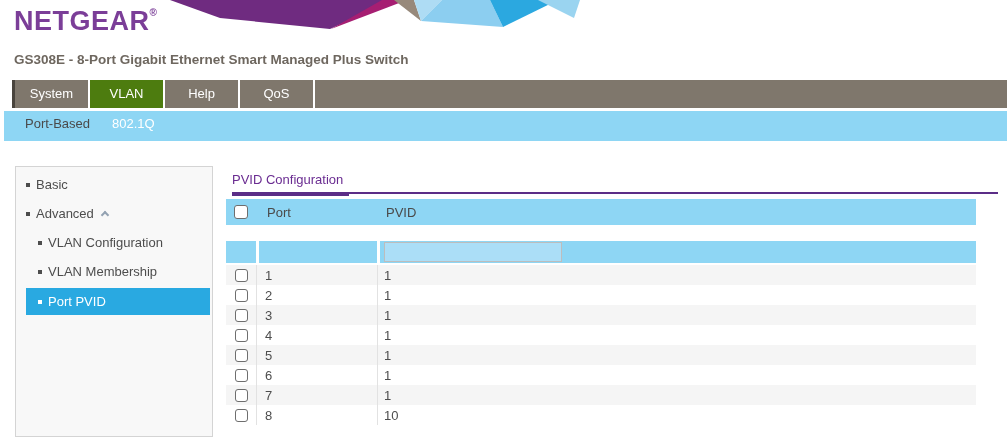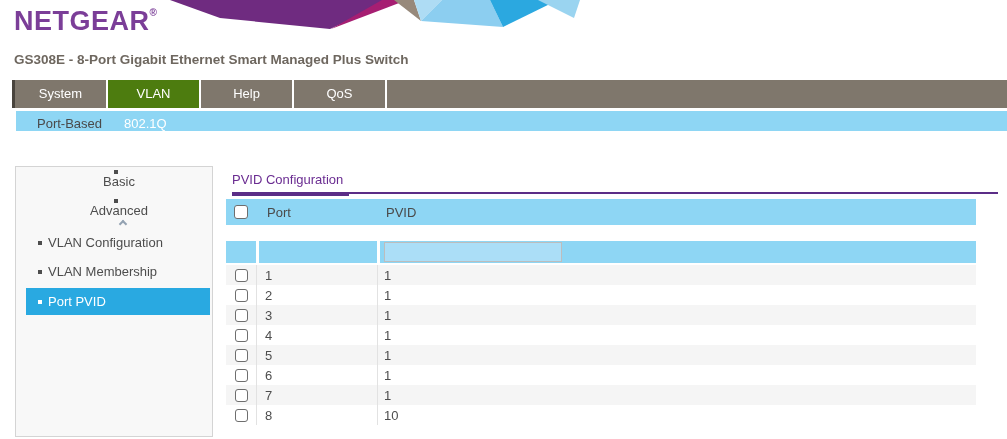--- a/index.html
+++ b/index.html
@@ -21,45 +21,45 @@
     font-size:13.5px; font-weight:bold; color:#6E675F;
   }
 
   
   .nav {
     position:absolute; left:12px; right:0; top:80px; height:28px;
     background:#7F776C; display:flex;
   }
   .nav-edge { width:3px; height:28px; background:#49443D; }
   .nav-tab {
-    width:93px; height:28px; border-right:2px solid #fff;
+    width:75px; height:28px; border-right:2px solid #fff;
     color:#fff; font-size:13px; line-height:28px; text-align:center; cursor:pointer;
   }
   .nav-tab.active { background:#4d7c0f; }
 
   
   .subnav {
-    position:absolute; left:16px; right:0; top:111px; height:20px;
+    position:absolute; left:4px; right:0; top:111px; height:30px;
     background:#8ED6F4; display:flex; padding-left:10px;
   }
   .subnav-item {
     padding:0 11px; font-size:13px; line-height:25px; color:#4A4A4A; cursor:pointer;
   }
   .subnav-item.active { color:#fff; }
 
   
   .sidebar {
     position:absolute; left:15px; top:166px; width:198px; height:271px;
     background:#F8F8F8; border:1px solid #D4D4D4; padding-top:3px;
   }
   .side-item {
     height:29px; display:flex; align-items:center;
     font-size:13px; color:#4D4D4D; cursor:pointer;
   }
-  .side-item.lvl1 { padding-left:10px;flex-direction:column; }
+  .side-item.lvl1 { padding-left:10px; }
   .side-item.lvl2 { padding-left:22px; }
   .bullet { width:4px; height:4px; background:#4D4D4D; margin-right:6px; flex:none; }
   .side-item.active {
     margin:2px 2px 0 10px; height:27px; background:#29A9E1; color:#fff; padding-left:12px;
   }
   .side-item.active .bullet { background:#fff; }
   .caret-up {
     width:6px; height:6px; margin-left:8px; margin-top:3px; flex:none;
     border-left:2px solid #93A2B2; border-top:2px solid #93A2B2;
     transform:rotate(45deg);

